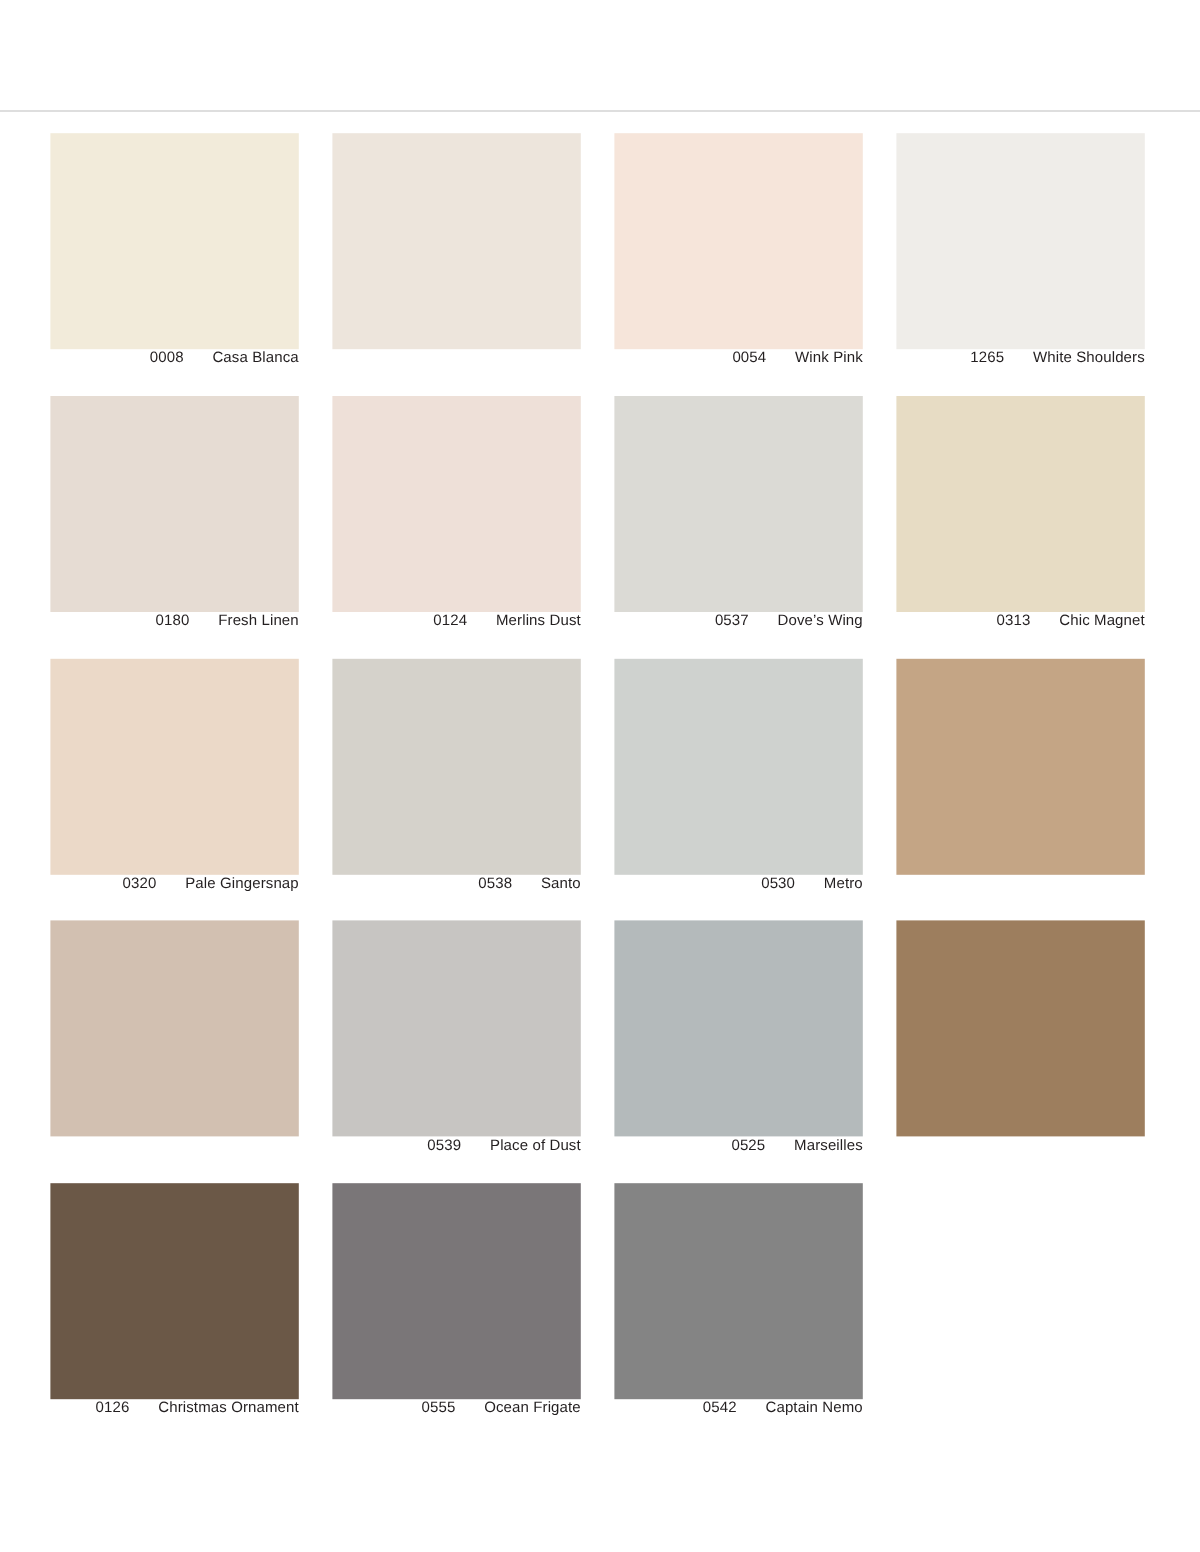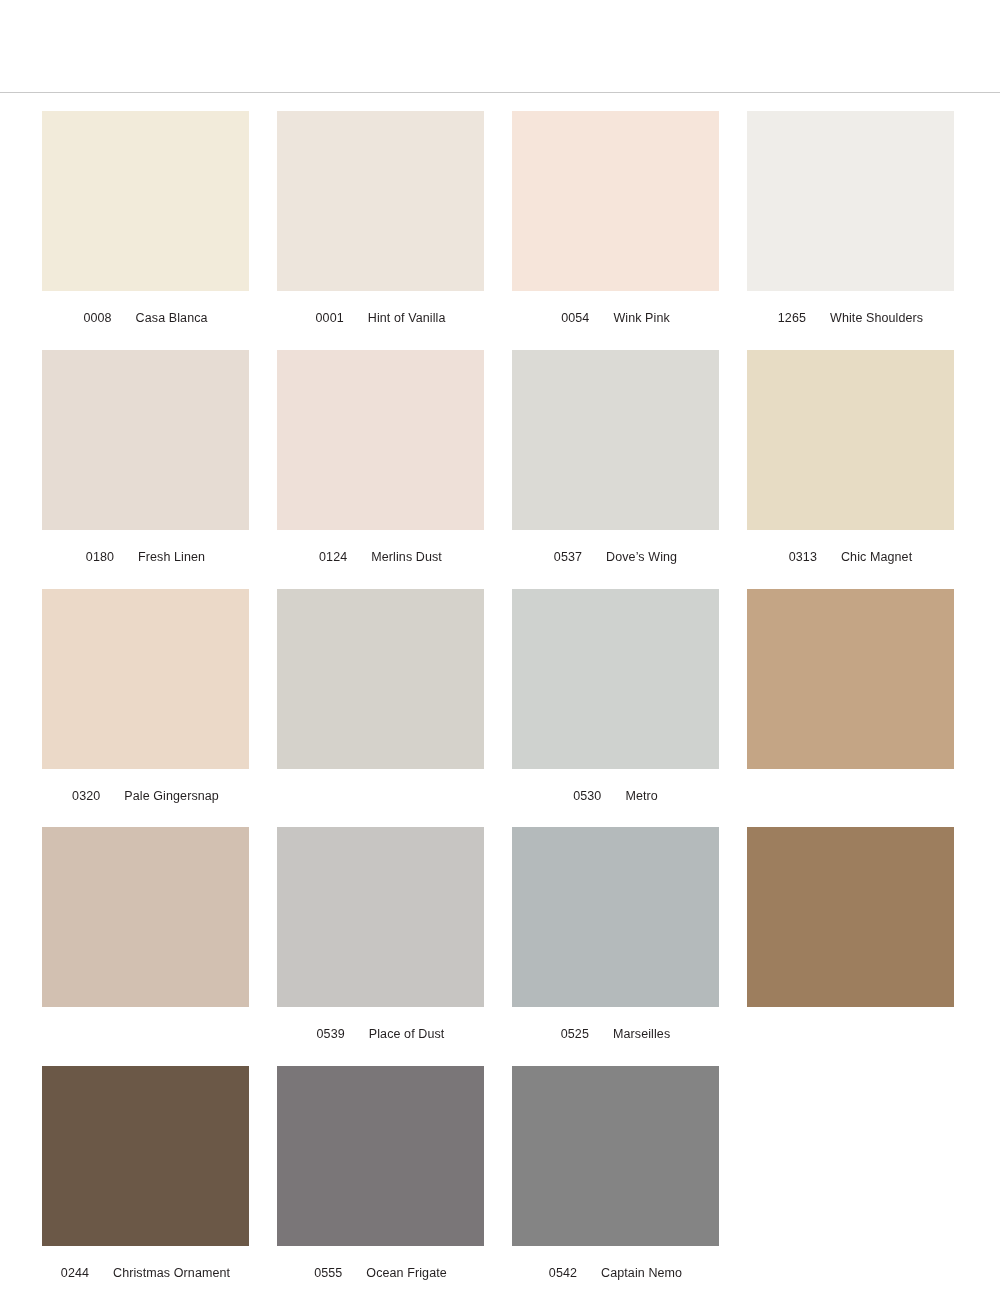--- a/index.html
+++ b/index.html
@@ -40,23 +40,23 @@
   }
 
   .swatch-chip {
     width: 207px;
     height: 180px;
     display: block;
   }
 
   .swatch-meta {
     display: flex;
-    justify-content: center;
+    justify-content: flex-end;
     align-items: baseline;
-    padding-top: 21px;
+    padding-top: 1px;
     font-size: 12.5px;
     line-height: 1.1;
     letter-spacing: 0.1px;
     color: #231f20;
     white-space: nowrap;
   }
 
   .swatch-code {
     text-align: left;
   }
@@ -74,24 +74,20 @@
 <div class="swatch-grid">
     <div class="swatch-cell">
       <div class="swatch-chip" style="background-color: rgb(242, 235, 218);"></div>
       <div class="swatch-meta">
         <span class="swatch-code">0008</span>
         <span class="swatch-name">Casa Blanca</span>
       </div>
     </div>
     <div class="swatch-cell">
       <div class="swatch-chip" style="background-color: rgb(237, 229, 220);"></div>
-      <div class="swatch-meta">
-        <span class="swatch-code">0001</span>
-        <span class="swatch-name">Hint of Vanilla</span>
-      </div>
     </div>
     <div class="swatch-cell">
       <div class="swatch-chip" style="background-color: rgb(246, 229, 218);"></div>
       <div class="swatch-meta">
         <span class="swatch-code">0054</span>
         <span class="swatch-name">Wink Pink</span>
       </div>
     </div>
     <div class="swatch-cell">
       <div class="swatch-chip" style="background-color: rgb(239, 237, 233);"></div>
@@ -130,20 +126,24 @@
     </div>
     <div class="swatch-cell">
       <div class="swatch-chip" style="background-color: rgb(235, 217, 200);"></div>
       <div class="swatch-meta">
         <span class="swatch-code">0320</span>
         <span class="swatch-name">Pale Gingersnap</span>
       </div>
     </div>
     <div class="swatch-cell">
       <div class="swatch-chip" style="background-color: rgb(213, 210, 203);"></div>
+      <div class="swatch-meta">
+        <span class="swatch-code">0538</span>
+        <span class="swatch-name">Santo</span>
+      </div>
     </div>
     <div class="swatch-cell">
       <div class="swatch-chip" style="background-color: rgb(207, 210, 207);"></div>
       <div class="swatch-meta">
         <span class="swatch-code">0530</span>
         <span class="swatch-name">Metro</span>
       </div>
     </div>
     <div class="swatch-cell">
       <div class="swatch-chip" style="background-color: rgb(196, 165, 133);"></div>
@@ -164,21 +164,21 @@
         <span class="swatch-code">0525</span>
         <span class="swatch-name">Marseilles</span>
       </div>
     </div>
     <div class="swatch-cell">
       <div class="swatch-chip" style="background-color: rgb(157, 126, 94);"></div>
     </div>
     <div class="swatch-cell">
       <div class="swatch-chip" style="background-color: rgb(107, 88, 71);"></div>
       <div class="swatch-meta">
-        <span class="swatch-code">0244</span>
+        <span class="swatch-code">0126</span>
         <span class="swatch-name">Christmas Ornament</span>
       </div>
     </div>
     <div class="swatch-cell">
       <div class="swatch-chip" style="background-color: rgb(122, 118, 120);"></div>
       <div class="swatch-meta">
         <span class="swatch-code">0555</span>
         <span class="swatch-name">Ocean Frigate</span>
       </div>
     </div>

